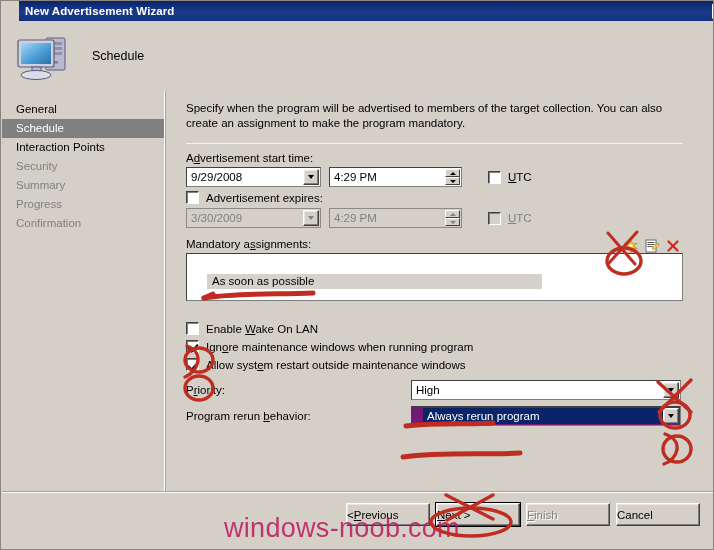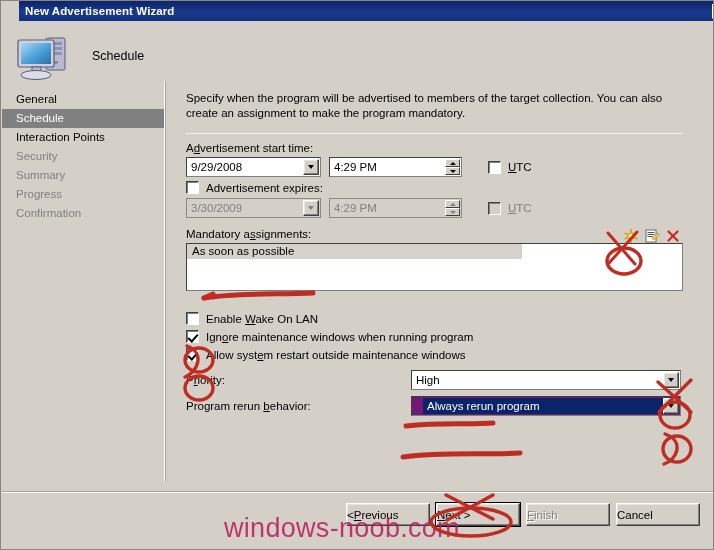--- a/index.html
+++ b/index.html
@@ -57,21 +57,21 @@
     padding-left: 10px;
   }
   .header-icon { width: 64px; height: 56px; position: relative; flex: 0 0 64px; }
   .header-title {
     font-size: 12.5px; color: #000;
     margin-left: 16px;
   }
 
   
   .body-area {
-    position: absolute; left: 1px; top: 80px;
+    position: absolute; left: 1px; top: 90px;
     width: 712px; height: 400px;
   }
   .sidebar {
     position: absolute; left: 0; top: 0;
     width: 163px; height: 400px;
     background: #d4d0c8;
     border-right: 1px solid #ffffff;
     padding-top: 9px;
   }
   .sidebar::after{
@@ -192,21 +192,21 @@
   .cb-label { font-size: 11.5px; color: #000; margin-left: 7px; white-space: nowrap; }
   .cb-label.dis { color: #808080; }
 
   
   .listbox {
     width: 497px; height: 48px;
     background: #ffffff;
     border: 1px solid #7f7f7f;
     border-top-color: #404040;
     border-left-color: #404040;
-    padding: 0;
+    padding: 20px;
     position: relative;
   }
   .list-item-sel {
     height: 15px; line-height: 15px;
     background: #d6d2cb;
     font-size: 11.5px; color: #000;
     padding-left: 5px;
     width: 335px;
   }
 

